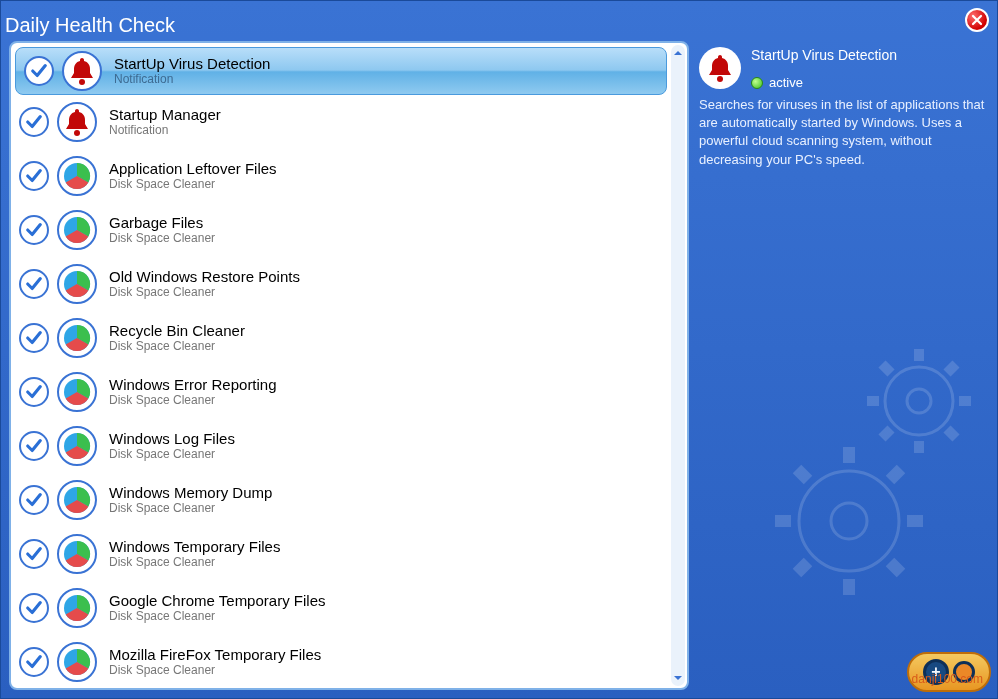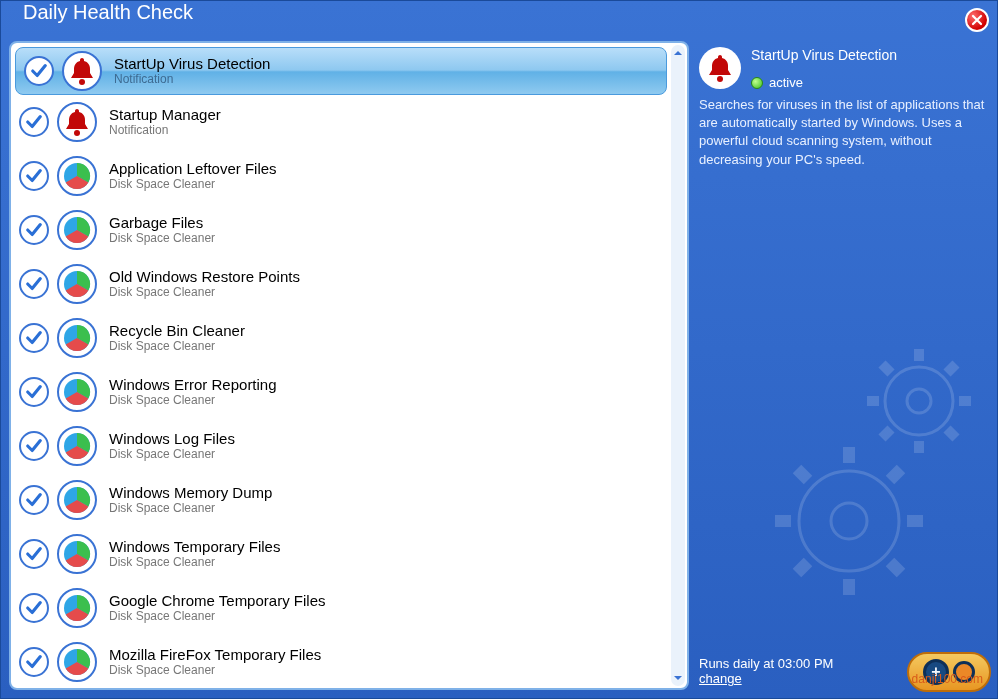--- a/index.html
+++ b/index.html
@@ -14,22 +14,22 @@
   .window {
     width: 998px;
     height: 699px;
     background: linear-gradient(to bottom, #3a73d4 0%, #2a5fc0 100%);
     position: relative;
     border: 1px solid #1a4a9a;
   }
   .titlebar {
     height: 36px;
     display: flex;
-    align-items: flex-start;
-    padding: 0 22px;
+    align-items: flex-end;
+    padding: 0 4px;
     color: #fff;
     font-size: 20px;
   }
   .close-btn {
     position: absolute;
     top: 7px; right: 8px;
     width: 24px; height: 24px;
     background: radial-gradient(circle at 30% 30%, #ff6b6b, #d00000 70%);
     border-radius: 50%;
     border: 2px solid #fff;
@@ -469,24 +469,20 @@
                 <line x1="74" y1="0" x2="58" y2="0"></line>
               <line x1="-52" y1="-52" x2="-41" y2="-41"></line>
                 <line x1="52" y1="52" x2="41" y2="41"></line>
               <line x1="-52" y1="52" x2="-41" y2="41"></line>
                 <line x1="52" y1="-52" x2="41" y2="-41"></line>
             </g>
           </g>
         </g>
       </svg>
 
-      <div class="schedule">
-        <span>Runs daily at 03:00 PM</span><br>
-        <span class="change">change</span>
-      </div>
 
     </div>
   </div>
 
   <div class="watermark-badge">
     <div class="c1">+</div>
     <div class="c2"></div>
   </div>
   <div class="watermark-text">danji100.com</div>
 </div>

